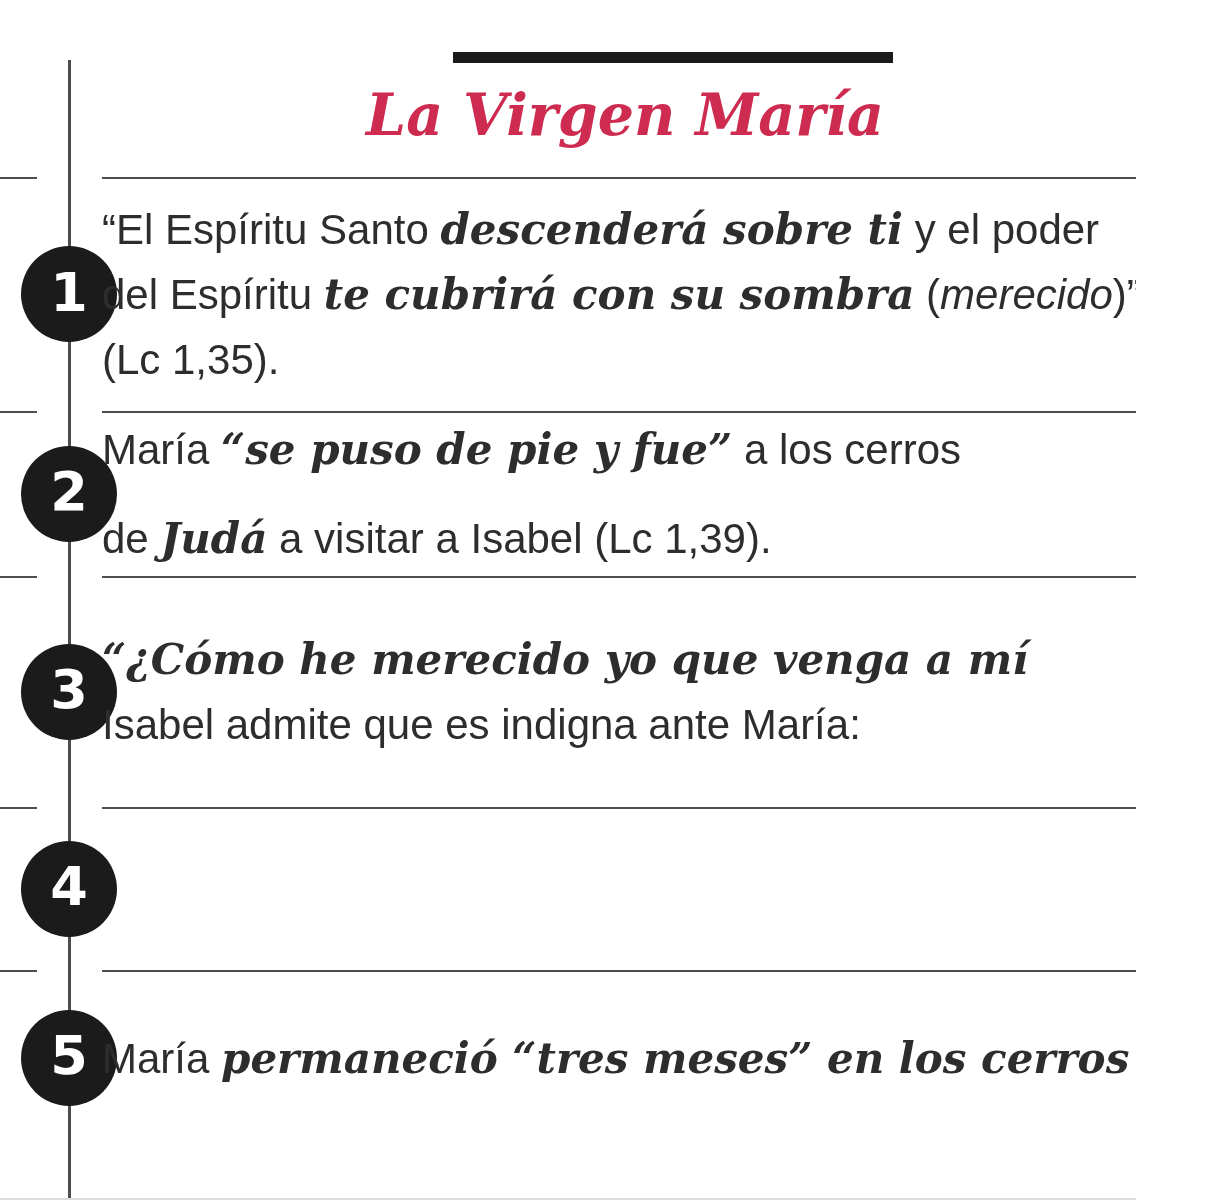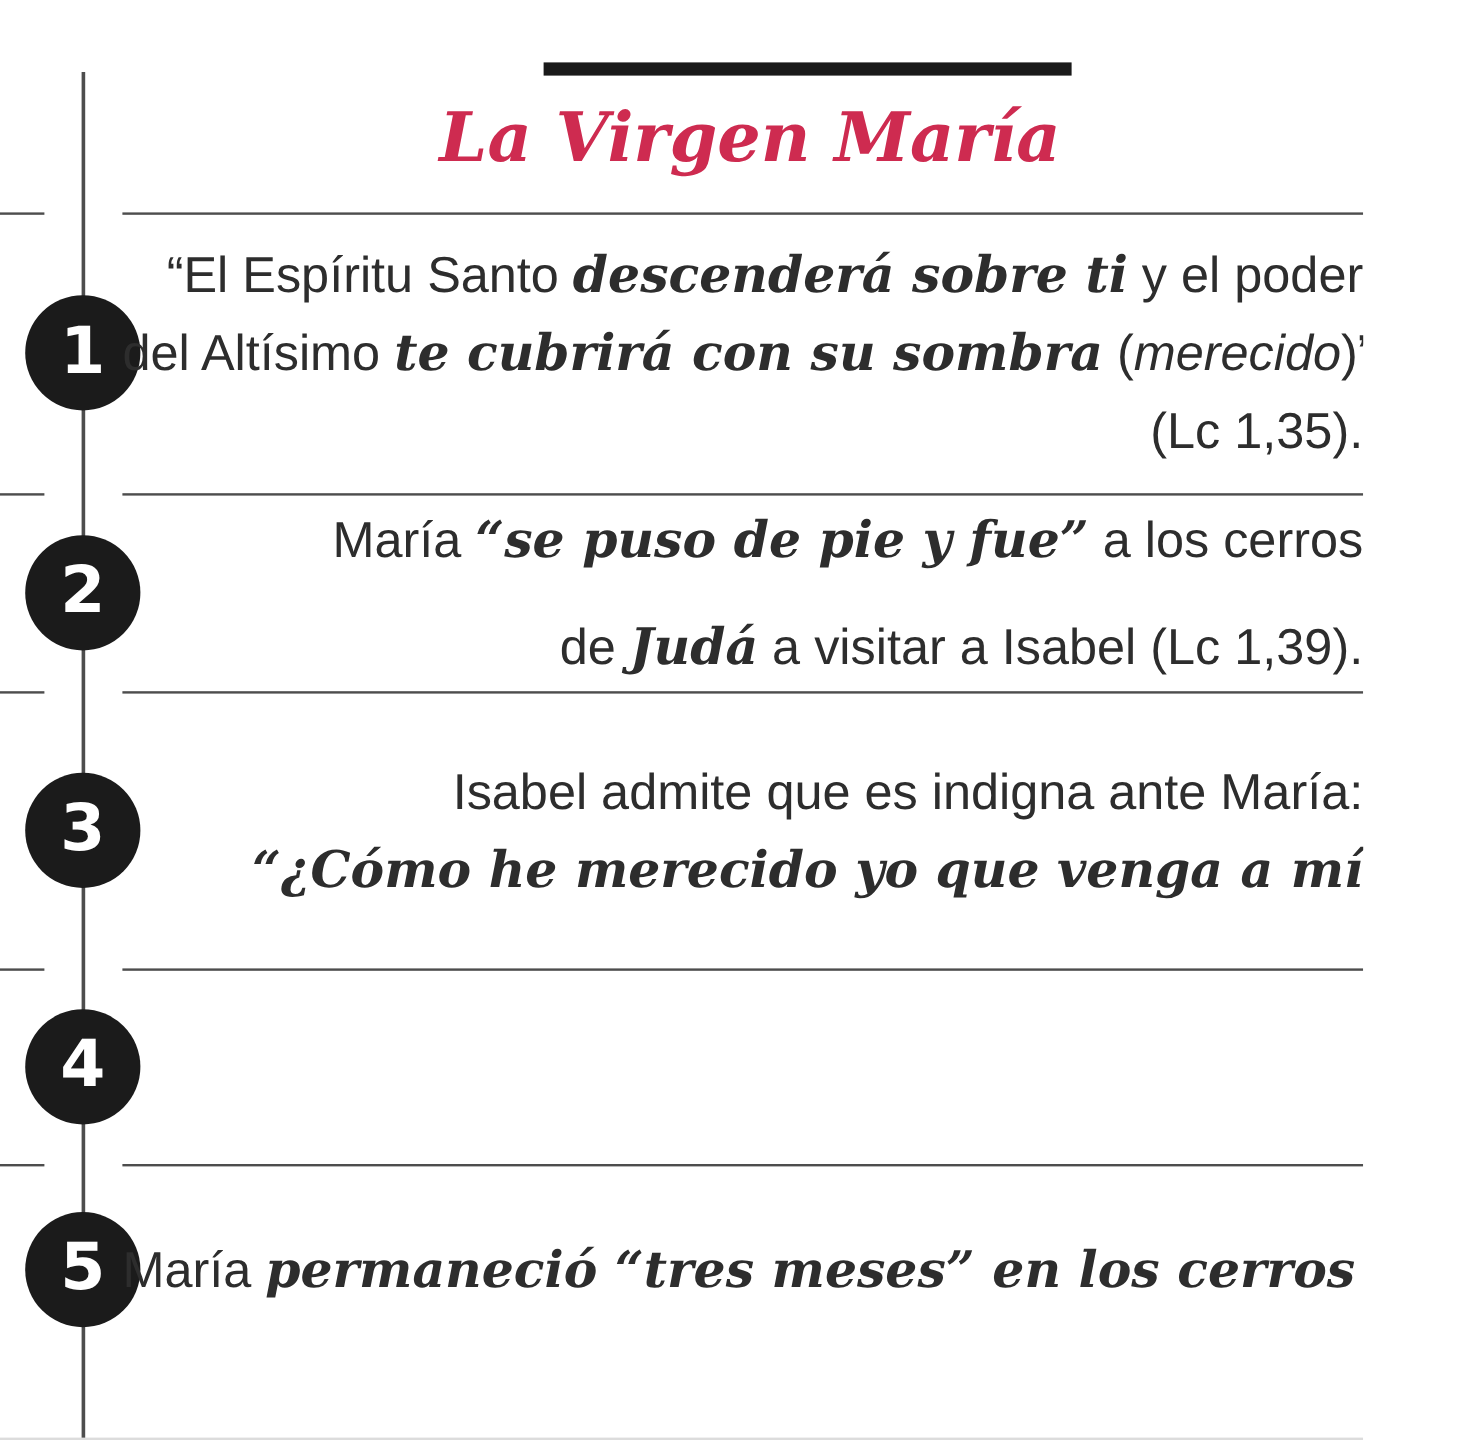--- a/index.html
+++ b/index.html
@@ -57,21 +57,21 @@
     background:#1b1b1b;
     display:flex; align-items:center; justify-content:center;
     color:#ffffff;
     font-family:"DejaVu Sans", sans-serif;
     font-weight:bold; font-size:54px;
     padding-bottom:4px; box-sizing:border-box;
   }
   .item-text {
     position:absolute; left:102px; right:0; top:50%;
     transform:translateY(-50%);
-    text-align:right;
+    text-align:left;
   }
   .line {
     font-size:42px; line-height:65px;
     color:#2d2d2d;
     white-space:nowrap;
   }
   .seg-r { font-family:"Liberation Sans", sans-serif; }
   .seg-b { font-family:"DejaVu Serif", serif; font-style:italic; font-weight:bold; }
   .seg-i { font-family:"Liberation Sans", sans-serif; font-style:italic; }
 </style>
@@ -97,36 +97,36 @@
   <div class="divider-stub" style="top:970px"></div>
   <div class="divider-main" style="top:970px"></div>
 
   <div class="bottom-line"></div>
 
   <div id="items-root">
       <div class="section" style="top: 177px; height: 234px;">
         <div class="num-circle" style="background: rgb(27, 27, 27);">1</div>
         <div class="item-text">
           <div class="line" style="color: rgb(45, 45, 45);"><span class="seg-r">“El Espíritu Santo </span><span class="seg-b">descenderá sobre ti</span><span class="seg-r"> y el poder</span></div>
-          <div class="line" style="color: rgb(45, 45, 45);"><span class="seg-r">del Altísimo </span><span class="seg-b">te cubrirá con su sombra</span><span class="seg-r"> (</span><span class="seg-i">merecido</span><span class="seg-r">)”</span></div>
+          <div class="line" style="color: rgb(45, 45, 45);"><span class="seg-r">del Espíritu </span><span class="seg-b">te cubrirá con su sombra</span><span class="seg-r"> (</span><span class="seg-i">merecido</span><span class="seg-r">)”</span></div>
           <div class="line" style="color: rgb(45, 45, 45);"><span class="seg-r">(Lc 1,35).</span></div>
         </div>
       </div>
       <div class="section" style="top: 411px; height: 165px;">
         <div class="num-circle" style="background: rgb(27, 27, 27);">2</div>
         <div class="item-text">
           <div class="line" style="color: rgb(45, 45, 45);"><span class="seg-r">María </span><span class="seg-b">“se puso de pie y fue”</span><span class="seg-r"> a los cerros</span></div>
           <div class="line" style="color: rgb(45, 45, 45); margin-top: 24px;"><span class="seg-r">de </span><span class="seg-b">Judá</span><span class="seg-r"> a visitar a Isabel (Lc 1,39).</span></div>
         </div>
       </div>
       <div class="section" style="top: 576px; height: 231px;">
         <div class="num-circle" style="background: rgb(27, 27, 27);">3</div>
         <div class="item-text">
+          <div class="line" style="color: rgb(45, 45, 45);"><span class="seg-b">“¿Cómo he merecido yo que venga a mí</span></div>
           <div class="line" style="color: rgb(45, 45, 45);"><span class="seg-r">Isabel admite que es indigna ante María:</span></div>
-          <div class="line" style="color: rgb(45, 45, 45);"><span class="seg-b">“¿Cómo he merecido yo que venga a mí</span></div>
         </div>
       </div>
       <div class="section" style="top: 807px; height: 163px;">
         <div class="num-circle" style="background: rgb(27, 27, 27);">4</div>
       </div>
       <div class="section" style="top: 970px; height: 175px;">
         <div class="num-circle" style="background: rgb(27, 27, 27);">5</div>
         <div class="item-text">
           <div class="line" style="color: rgb(45, 45, 45);"><span class="seg-r">María </span><span class="seg-b">permaneció “tres meses” en los cerros de Judá</span></div>
         </div>

